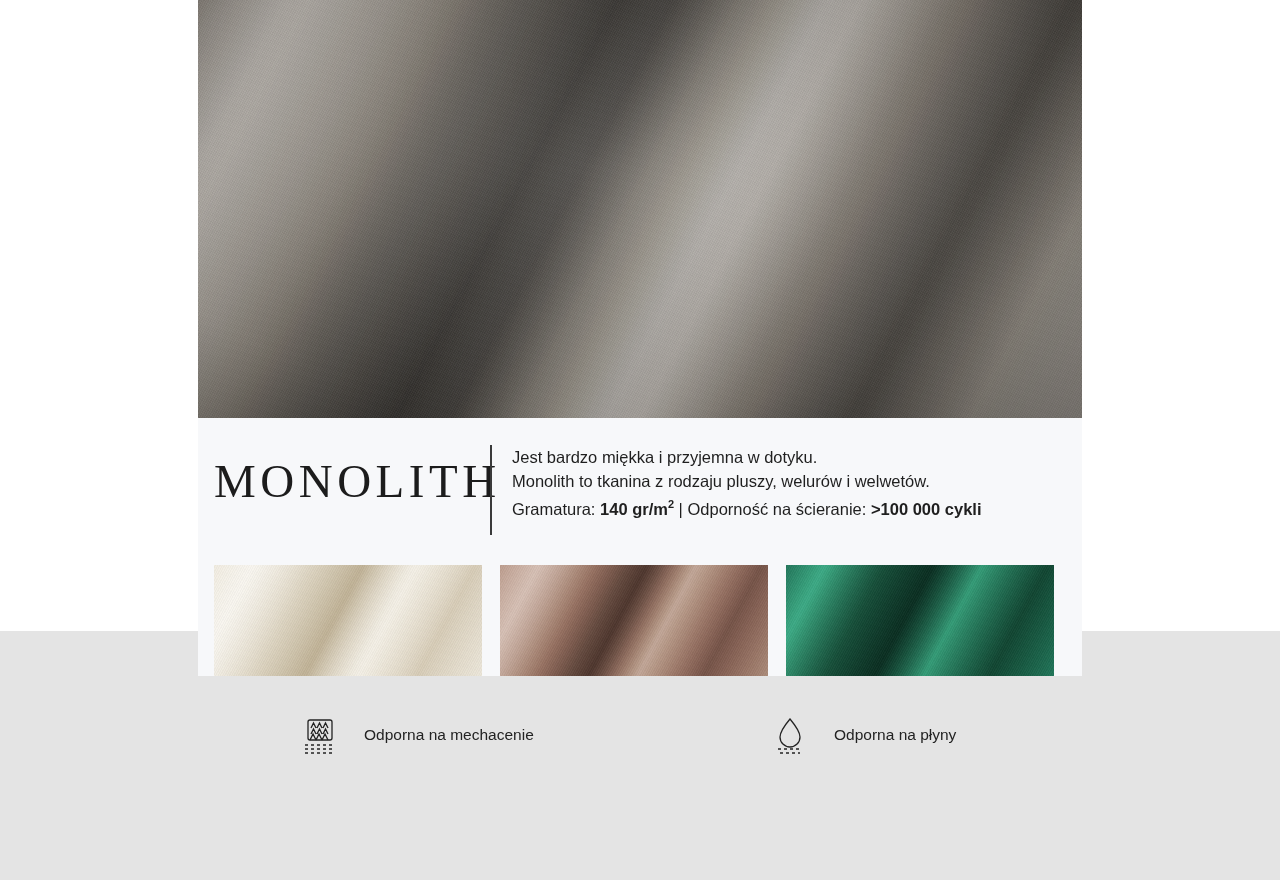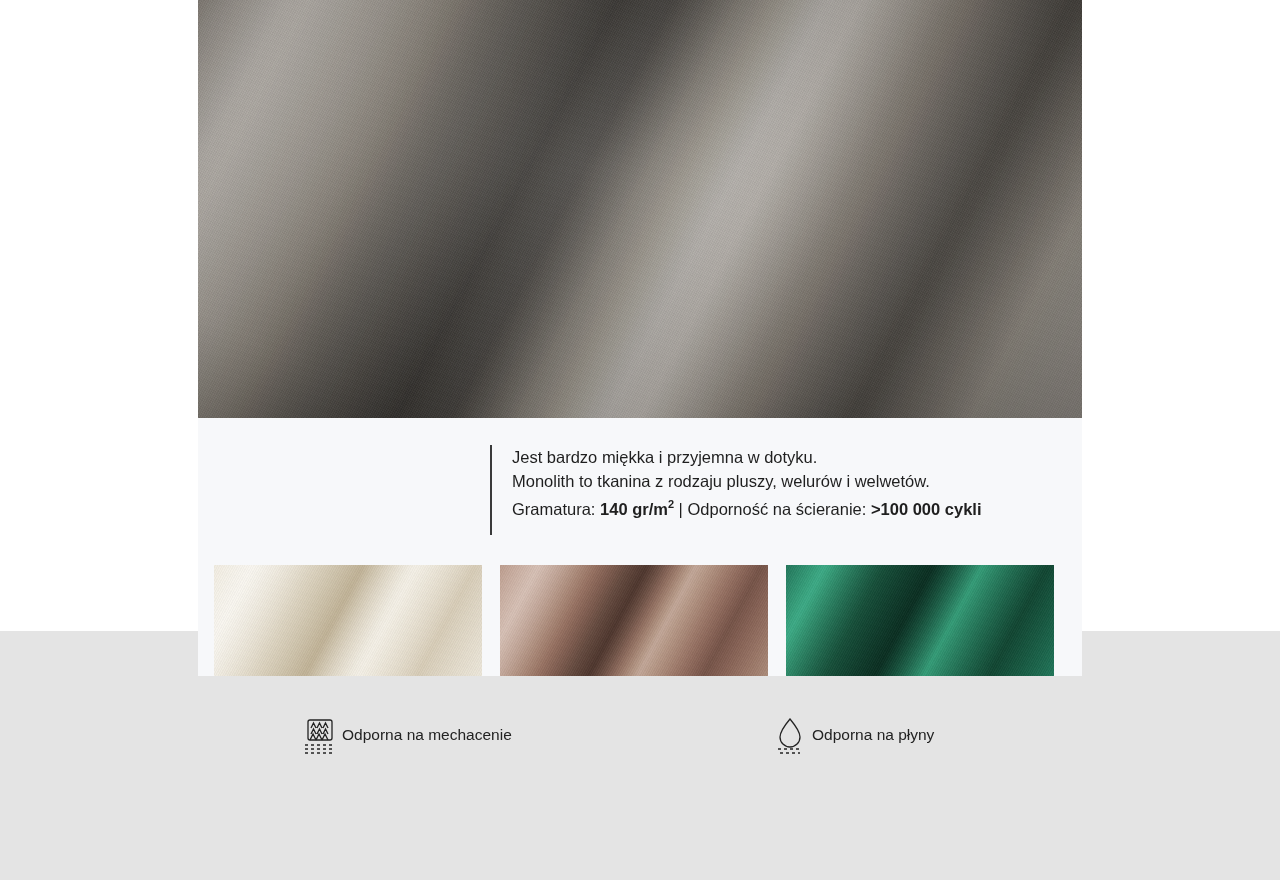--- a/index.html
+++ b/index.html
@@ -180,21 +180,21 @@
     left: 0;
     top: 676px;
     width: 884px;
     height: 204px;
     background: #e4e4e4;
   }
   .feat {
     position: absolute;
     display: flex;
     align-items: center;
-    gap: 2px;
+    gap: 24px;
   }
   .feat-col1 { left: 102px; }
   .feat-col2 { left: 572px; }
   .feat-row1 { top: 38px; }
   .feat-row2 { top: 122px; }
   .feat-icon {
     width: 40px;
     height: 42px;
     flex: 0 0 40px;
     position: relative;
@@ -227,20 +227,21 @@
   <div class="card">
 
     <div class="hero">
       <div class="hero-base"></div>
       <div class="hero-fold"></div>
       <div class="hero-noise"></div>
       <div class="hero-vignette"></div>
     </div>
 
     <div class="title-band">
+      <div class="brand">MONOLITH</div>
       <div class="divider"></div>
       <div class="desc">
         <div class="line">Jest bardzo miękka i przyjemna w dotyku.</div>
         <div class="line">Monolith to tkanina z rodzaju pluszy, welurów i welwetów.</div>
         <div class="line"><span>Gramatura: </span><b>140 gr/m</b><b class="sup">2</b><span> | </span><span>Odporność na ścieranie: </span><b>&gt;100 000 cykli</b></div>
       </div>
     </div>
 
     <div class="swatches">
       <div class="swatch">

